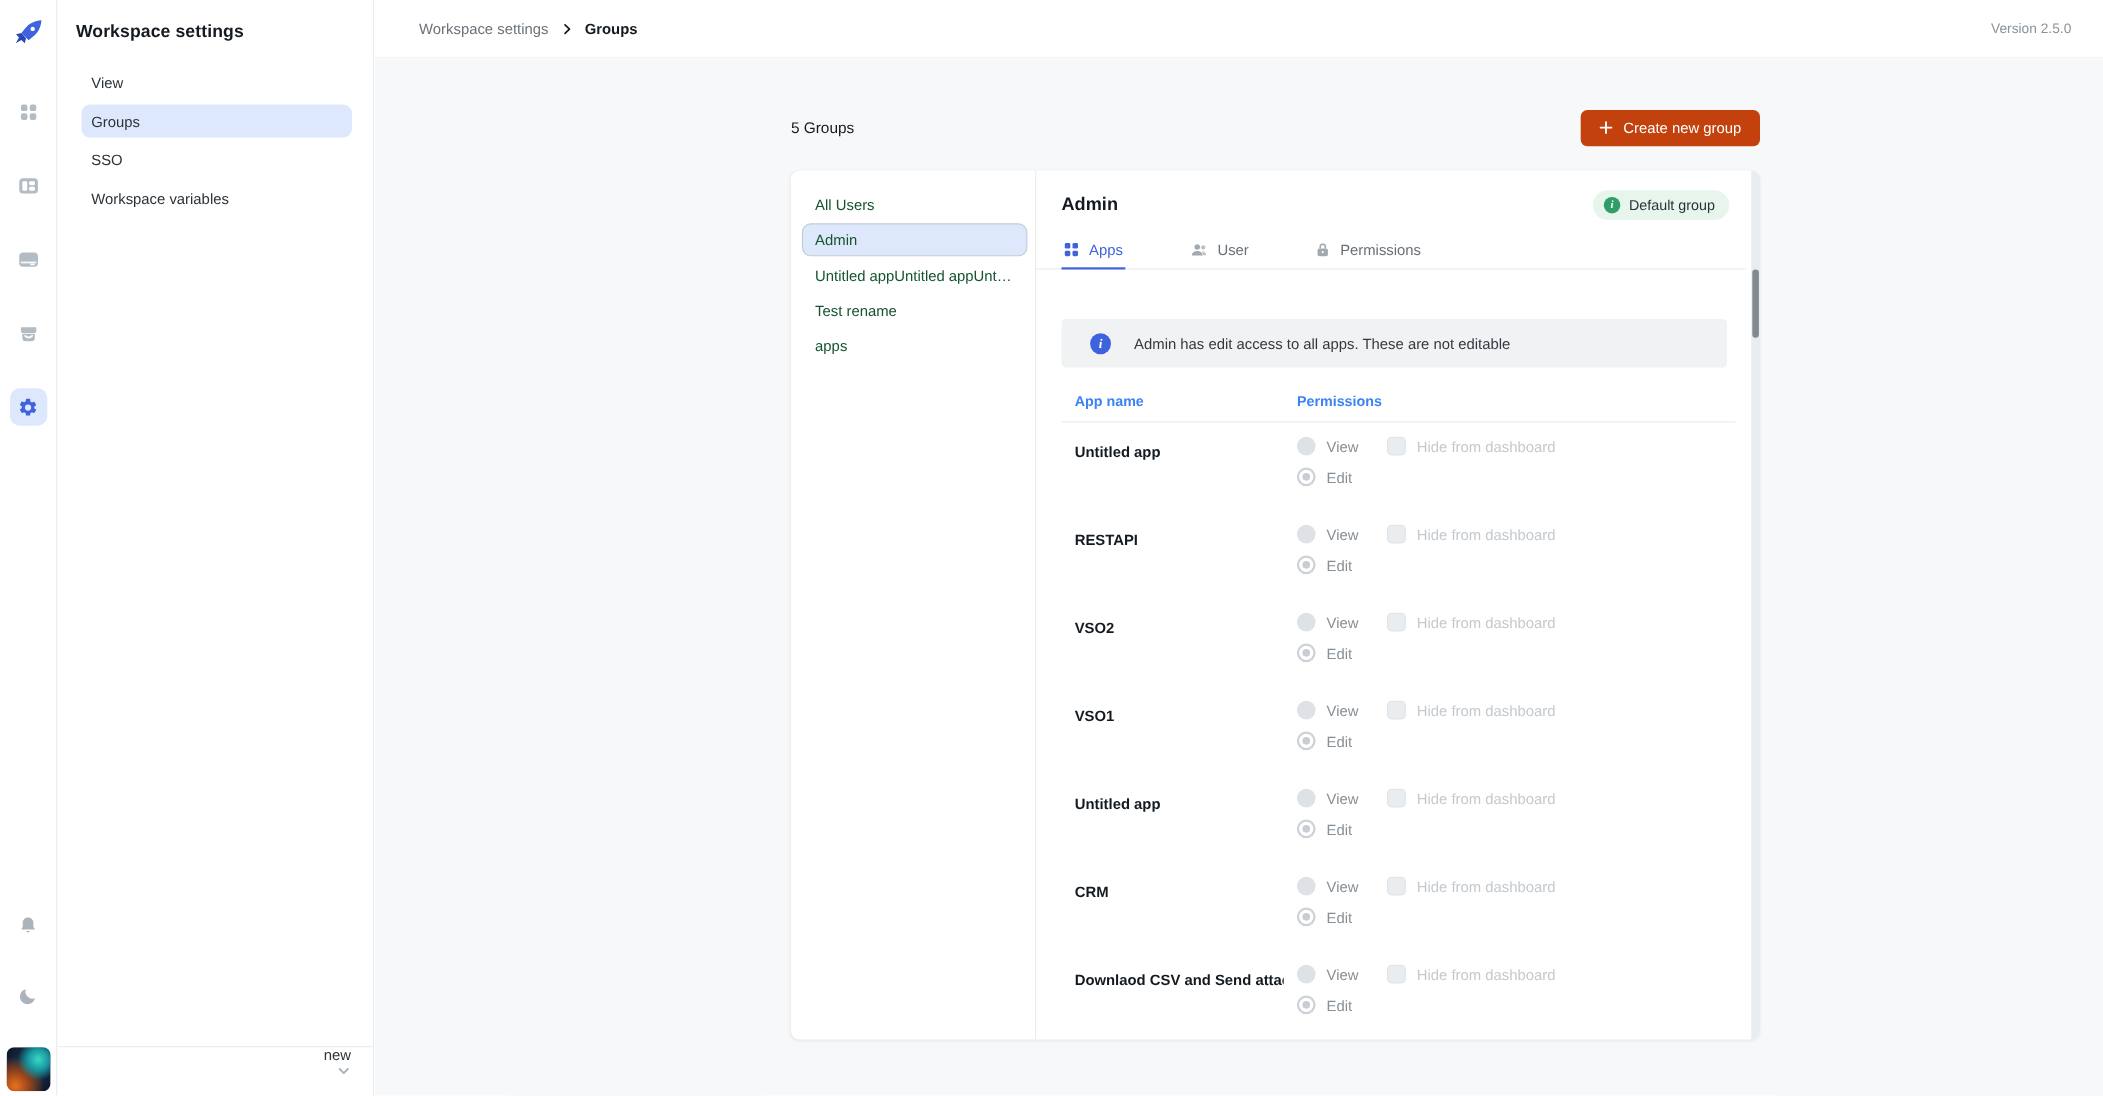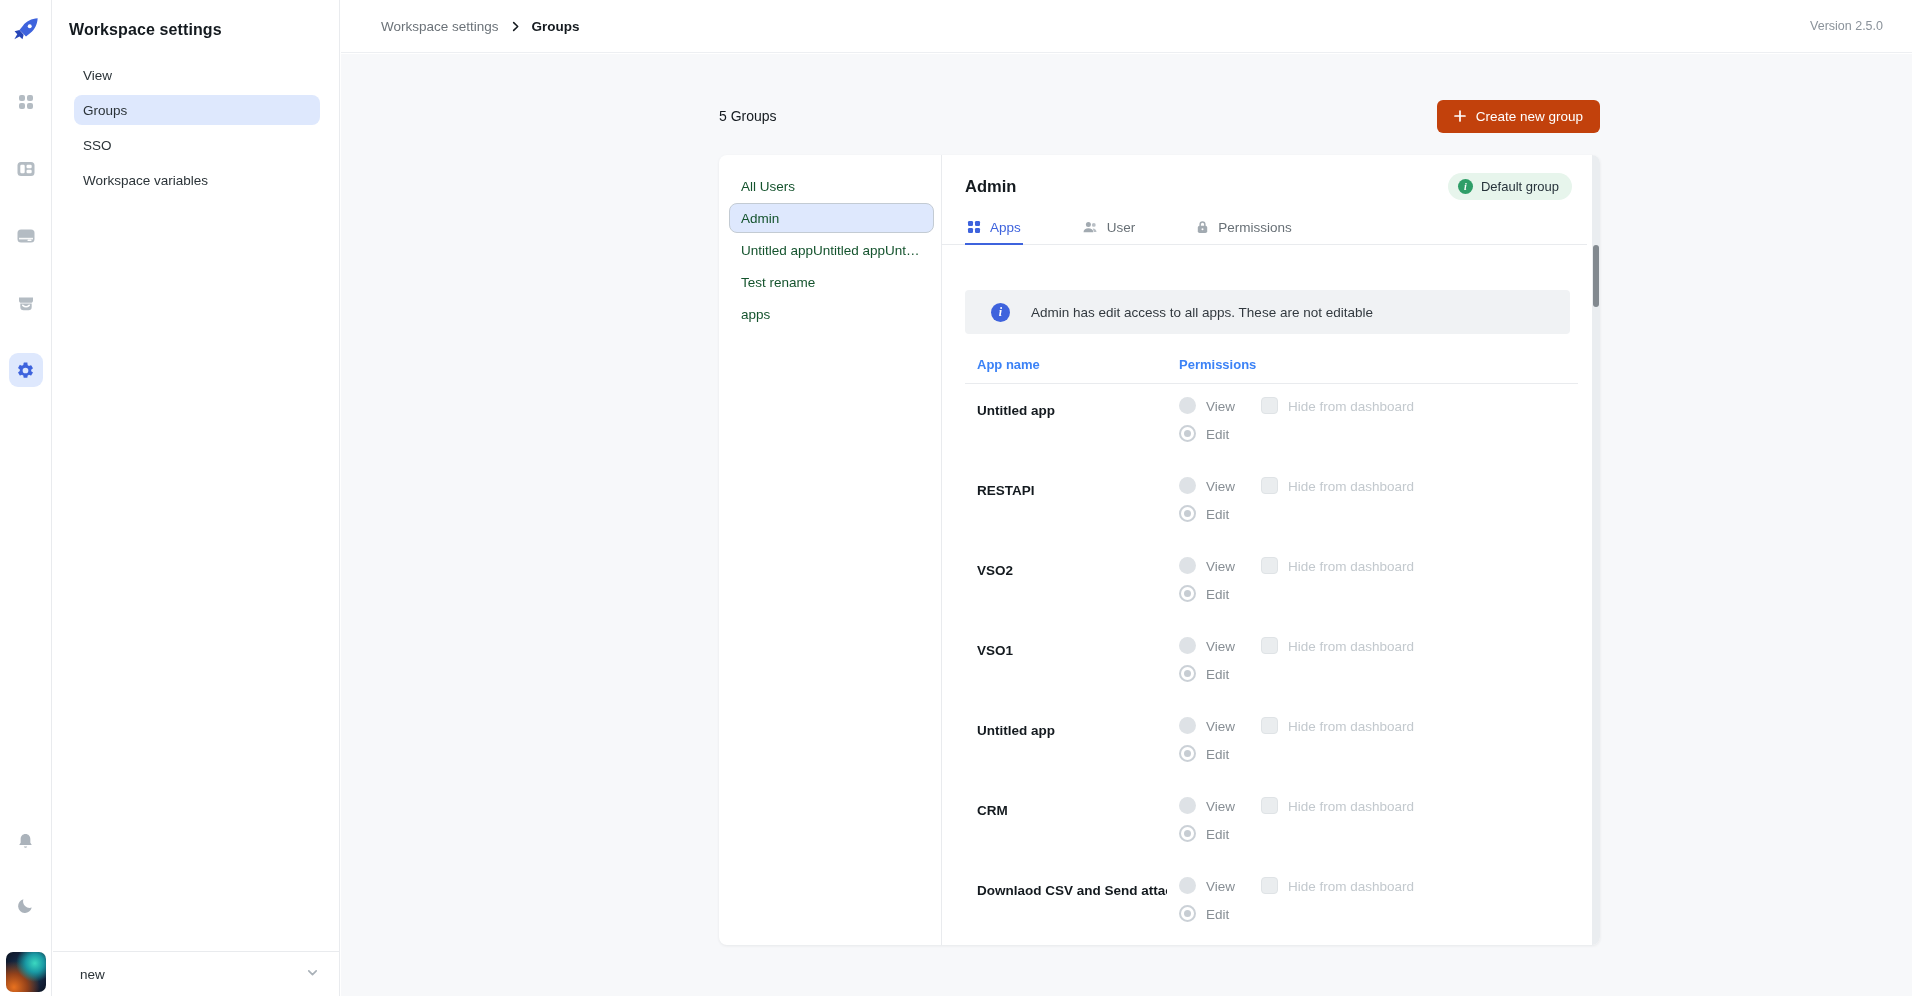--- a/index.html
+++ b/index.html
@@ -23,21 +23,21 @@
 
   
   .sidebar { position:absolute; left:53px; top:0; width:287px; height:996px; background:#fff;
     border-right:1px solid #E9EBEE; }
   .sidebar-title { padding:21px 0 0 16px; font-size:16px; font-weight:700; color:#141A1F; letter-spacing:.1px; }
   .side-nav { margin-top:21px; padding:0 19px 0 21px; display:flex; flex-direction:column; gap:5px; }
   .side-item { height:30px; border-radius:8px; display:flex; align-items:center; padding:0 9px;
     font-size:13.5px; color:#2B3338; cursor:pointer; }
   .side-item.selected { background:#DEE8FD; }
   .side-bottom { position:absolute; left:0; right:0; bottom:0; height:45px; border-top:1px solid #E9EBEE;
-    display:flex; align-items:center; padding:0 20px 0 27px; cursor:pointer; }
+    display:flex; align-items:flex-end; padding:0 20px 0 27px; cursor:pointer;flex-direction:column; }
   .ws-name { font-size:13.5px; color:#2B3338; }
   .ws-chevron { margin-left:auto; }
 
   
   .topbar { position:absolute; left:341px; top:0; width:1571px; height:53px; background:#fff;
     border-bottom:1px solid #EDEFF2; display:flex; align-items:center; }
   .breadcrumb { margin-left:40px; display:flex; align-items:center; font-size:13.5px; }
   .crumb-parent { color:#6B7278; cursor:pointer; }
   .crumb-sep { margin:0 11px; display:flex; align-items:center; }
   .crumb-current { color:#141A1F; font-weight:700; }

